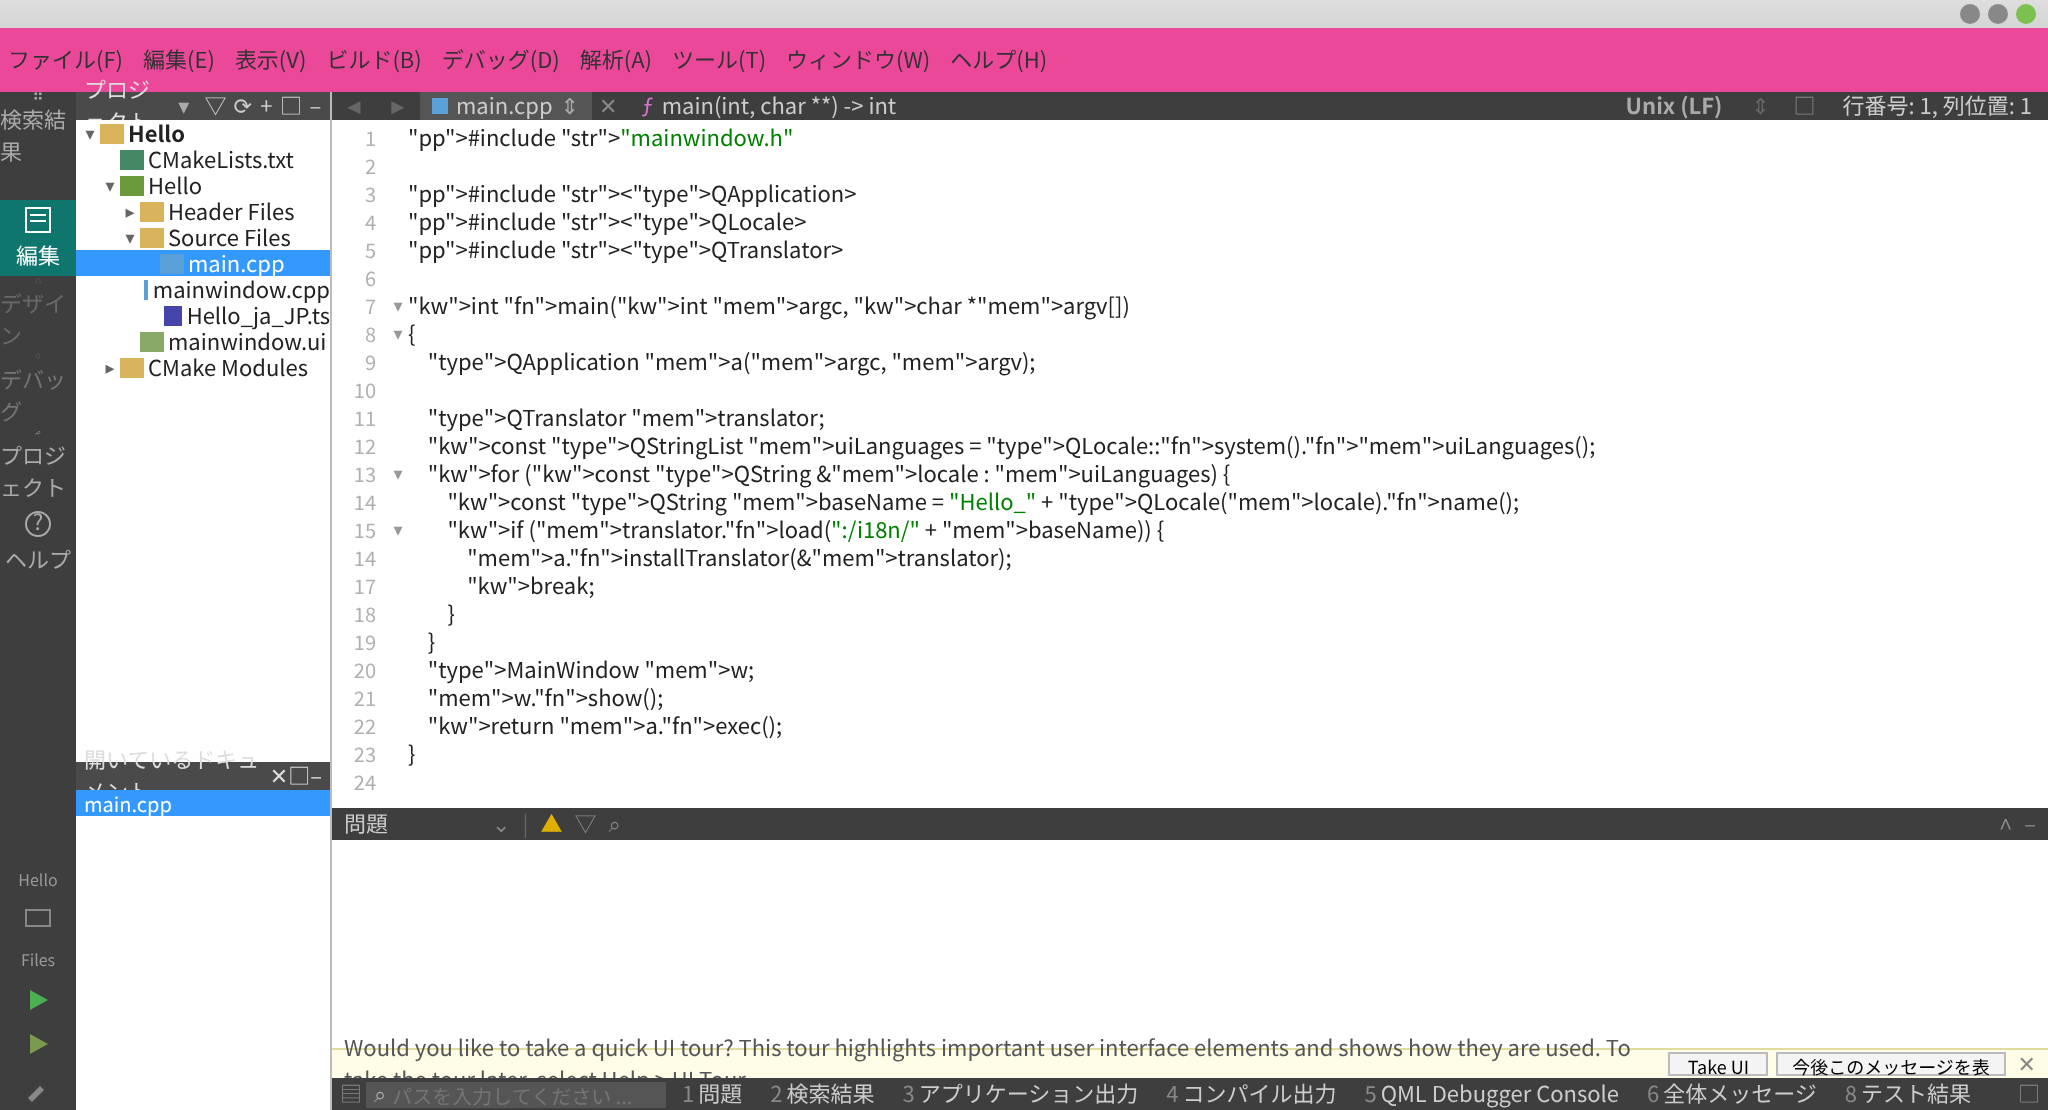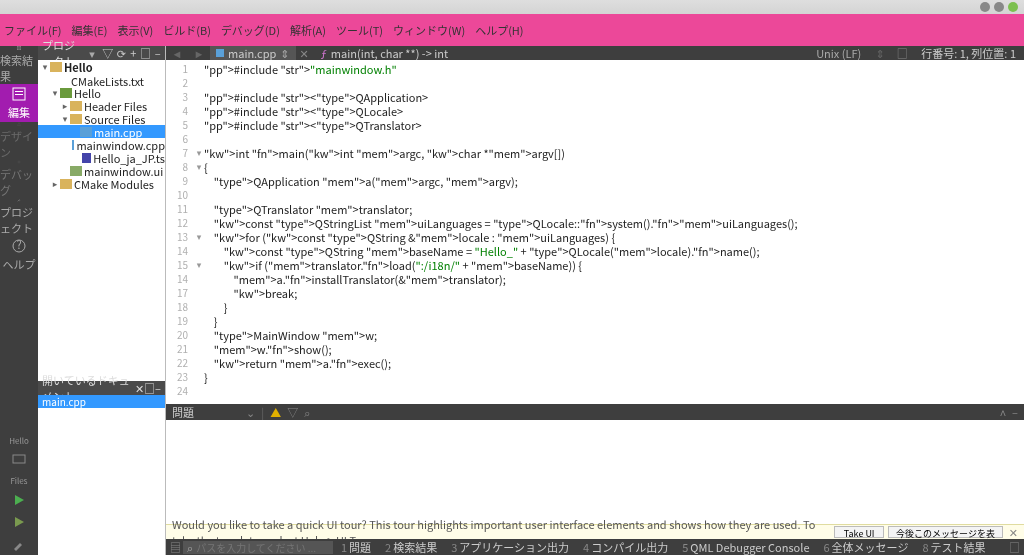--- a/index.html
+++ b/index.html
@@ -5,21 +5,21 @@
 * { margin:0; padding:0; box-sizing:border-box; font-family:"Noto Sans CJK JP","Meiryo",sans-serif; font-size:11px; }
 body { width:1024px; height:555px; background:#e7e7e5; display:flex; flex-direction:column; overflow:hidden; }
 .titlebar { height:14px; background:linear-gradient(#dedede,#d4d4d4); display:flex; align-items:center; justify-content:center; position:relative; font-size:10px; color:#555; }
 .titlebar .wbtns { position:absolute; right:6px; display:flex; gap:4px; }
 .titlebar .wbtn { width:10px; height:10px; border-radius:5px; }
 .menubar { height:32px; background:#ec4899; display:flex; align-items:center; padding:0 4px; font-size:10px; color:#333; }
 .menubar span { margin-right:10px; }
 .body { flex:1; display:flex; min-height:0; }
 .modebar { width:38px; background:#3e3e3e; display:flex; flex-direction:column; color:#aaa; }
 .modebar .mode { height:38px; display:flex; flex-direction:column; align-items:center; justify-content:center; font-size:8px; gap:2px; }
-.modebar .mode.active { background:#a21caf; color:#fff; }
+.modebar .mode.active { background:#0f766e; color:#fff;margin-top:16px; }
 .modebar .mode svg { width:16px; height:16px; }
 .modebar .spacer { flex:1; }
 .modebar .kit { height:18px; display:flex; align-items:center; justify-content:center; font-size:8px; color:#999; }
 .modebar .ctl { height:22px; display:flex; align-items:center; justify-content:center; }
 .sidepanel { width:128px; display:flex; flex-direction:column; background:#f5f5f5; border-right:1px solid #bbb; }
 .panehdr { height:14px; background:#4a4a4a; color:#ddd; display:flex; align-items:center; padding:0 4px; font-size:10px; gap:4px; }
 .panehdr .flex { flex:1; }
 .panehdr .ic { width:10px; height:10px; display:flex; align-items:center; justify-content:center; color:#ccc; }
 .tree { flex:1; background:#fff; overflow:auto; font-size:10px; }
 .tree-row { display:flex; align-items:center; height:13px; white-space:nowrap; color:#222; padding-left:2px; }
@@ -31,21 +31,21 @@
 .openhdr .flex { flex:1; }
 .openlist { height:160px; background:#fff; }
 .openlist .item { height:13px; display:flex; align-items:center; padding:0 4px; font-size:10px; }
 .openlist .item.sel { background:#3399ff; color:#fff; }
 .main { flex:1; display:flex; flex-direction:column; min-width:0; }
 .tabbar { height:14px; background:#3e3e3e; display:flex; align-items:center; color:#ccc; font-size:10px; }
 .tabbar .eicon { width:22px; display:flex; align-items:center; justify-content:center; }
 .tabbar .tab { background:#555; height:14px; display:flex; align-items:center; padding:0 6px; gap:4px; }
 .tabbar .crumb { padding:0 8px; display:flex; align-items:center; gap:4px; }
 .tabbar .flex { flex:1; }
-.tabbar .enc { padding:0 8px; color:#aaa; }
+.tabbar .enc { padding:0 8px; color:#aaa;font-weight:bold; }
 .tabbar .pos { padding:0 8px; color:#ccc; }
 .editor { flex:1; display:flex; background:#fff; font-family:"Consolas","Monaco",monospace; font-size:11px; overflow:hidden; position:relative; }
 .gutter { width:28px; background:#fff; border-right:0; color:#b0b0b0; text-align:right; padding-top:2px; }
 .gutter div { height:14px; padding-right:6px; font-size:10px; line-height:14px; }
 .fold { width:10px; background:#fff; padding-top:2px; color:#999; }
 .fold div { height:14px; font-size:9px; text-align:center; line-height:14px; }
 .code { flex:1; padding-top:2px; white-space:pre; color:#222; }
 .code div { height:14px; line-height:14px; }
 .str { color:#008000; }
 .num { color:#000080; }
@@ -168,21 +168,21 @@
       <span class="ic">+</span>
       <span class="ic">□</span>
       <span class="ic">–</span>
     </div>
     <div class="tree" id="tree">
         <div class="tree-row" style="padding-left: 2px;">
           <span class="tw">▾</span>
           <span class="fi" style="background: rgb(217, 179, 92);"></span>
           <span style="font-weight: bold;">Hello</span>
         </div>
-        <div class="tree-row" style="padding-left: 12px; flex-direction: column;">
+        <div class="tree-row" style="padding-left: 12px;">
           <span class="tw"></span>
           <span class="fi" style="background: rgb(68, 136, 102);"></span>
           <span>CMakeLists.txt</span>
         </div>
         <div class="tree-row" style="padding-left: 12px;">
           <span class="tw">▾</span>
           <span class="fi" style="background: rgb(106, 154, 60);"></span>
           <span>Hello</span>
         </div>
         <div class="tree-row" style="padding-left: 22px;">

